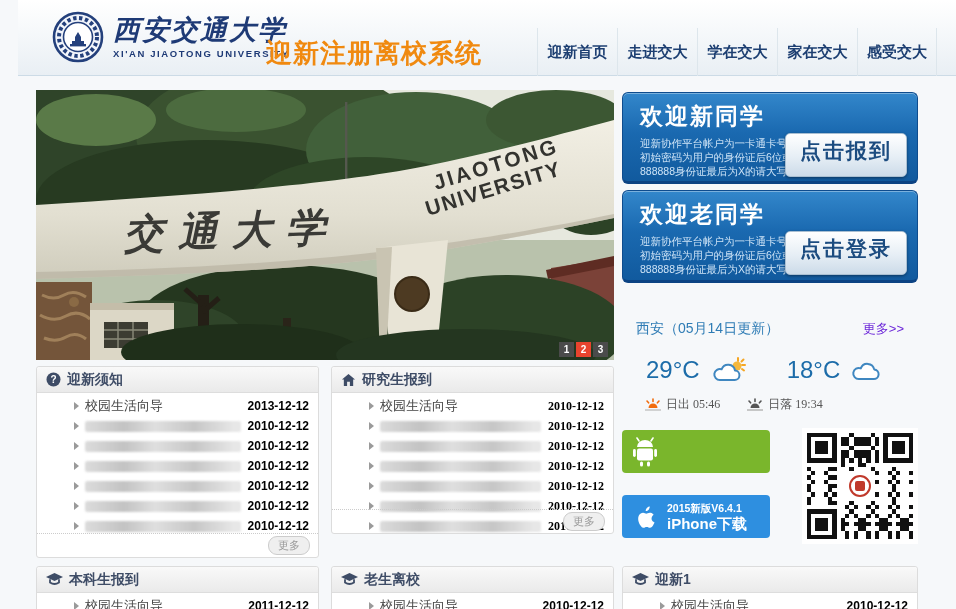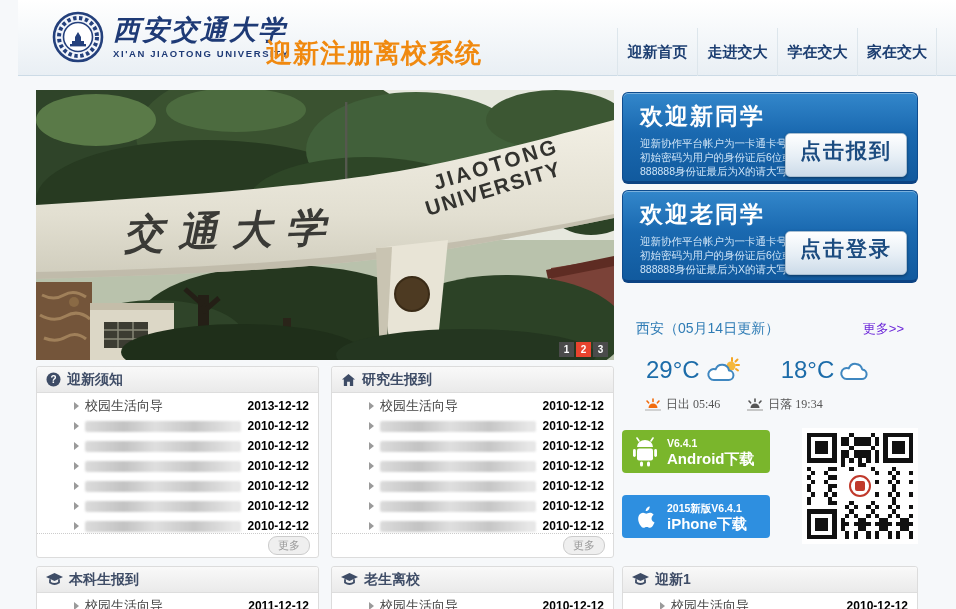--- a/index.html
+++ b/index.html
@@ -43,21 +43,21 @@
   .row .txt { font-size:13px; color:#444; flex:1; white-space:nowrap; overflow:hidden; }
   .row .bar { flex:1; height:11px; margin-right:7px; border-radius:2px; filter:blur(1px); opacity:.85;
               background:linear-gradient(90deg,#d6d6d6,#b9b9b9 25%,#dadada 45%,#bdbdbd 70%,#e3e3e3 95%); }
   .row .date { font-size:12px; font-weight:bold; color:#000000; flex:none; }
   .box-f { position:absolute; left:0; right:0; bottom:0; height:24px; border-top:1px dotted #ccc;
            display:flex; justify-content:flex-end; align-items:center; padding:0 8px; }
   .more-pill { font-size:11px; color:#999; background:#efefef; border:1px solid #ccc;
                border-radius:9px; padding:1px 9px; cursor:pointer; }
 
   #box-yxxz { left:36px;  top:366px; width:283px; height:192px; }
-  #box-yjs  { left:331px; top:366px; width:283px; height:192px; }
+  #box-yjs  { left:331px; top:366px; width:283px; height:168px;font-family:Liberation Serif, serif; }
   #box-bks  { left:36px;  top:566px; width:283px; height:80px; }
   #box-lsl  { left:331px; top:566px; width:283px; height:80px; }
   #box-yx1  { left:622px; top:566px; width:296px; height:80px; }
 
   
   .panel { position:absolute; left:622px; width:296px; border-radius:6px;
            background:linear-gradient(180deg,#3387cb,#1a69b0 45%,#115a9e);
            border:1px solid #0e4c8e; border-bottom:3px solid #0c4383;
            box-shadow:inset 0 1px 0 rgba(255,255,255,.35); }
   #panel-new { top:92px; height:92px; }
@@ -69,21 +69,21 @@
                  border:1px solid #a9bfd2; box-shadow:0 1px 3px rgba(0,0,0,.4);
                  font-size:21px; font-weight:bold; color:#1c4c80; text-align:center; line-height:34px;
                  letter-spacing:2px; cursor:pointer; }
 
   
   #weather { position:absolute; left:622px; top:312px; width:296px; height:112px; }
   .w-head { display:flex; justify-content:space-between; padding:8px 14px 0 14px; }
   .w-city { font-size:14px; color:#2f7cb5; }
   .w-more { font-size:13px; color:#6d28d9; cursor:pointer; }
   .w-temps { position:absolute; top:44px; left:24px; display:flex; gap:40px; }
-  .w-temp { font-size:24px; color:#1c6ca9; display:flex; align-items:center; gap:5px; }
+  .w-temp { font-size:24px; color:#1c6ca9; display:flex; align-items:center; gap:11px; }
   .w-sub { position:absolute; top:84px; left:22px; display:flex; gap:26px; }
   .w-sub .ss { display:flex; align-items:center; gap:4px; font-size:12px; color:#555;font-family:Liberation Serif, serif; }
 
   
   .dl { position:absolute; left:622px; width:148px; height:43px; border-radius:4px;
         display:flex; align-items:center; padding:0 10px; gap:9px; cursor:pointer; }
   #dl-android { top:430px; background:#7ab62c; }
   #dl-iphone  { top:495px; background:#2e8fe0; }
   .dl .v { font-size:10.5px; font-weight:bold; color:#fff; line-height:13px; }
   .dl .n { font-size:15px; font-weight:bold; color:#fff; line-height:17px; }
@@ -113,20 +113,21 @@
         <div class="uni-cn">西安交通大学</div>
         <div class="uni-en">XI'AN JIAOTONG UNIVERSITY</div>
       </div>
     </div>
     <div class="site-title">迎新注册离校系统</div>
     <div class="nav">
       <div class="nav-item">迎新首页</div>
       <div class="nav-item">走进交大</div>
       <div class="nav-item">学在交大</div>
       <div class="nav-item">家在交大</div>
+      <div class="nav-item">感受交大</div>
     </div>
   </div>
 
   <div class="carousel">
     <svg width="578" height="270" viewBox="0 0 578 270">
       <defs>
         <linearGradient id="bandg" x1="0" y1="0" x2="0" y2="1">
           <stop offset="0" stop-color="#f2efe4"></stop>
             <stop offset=".6" stop-color="#e2dfd1"></stop>
             <stop offset="1" stop-color="#cfccbc"></stop>
@@ -257,24 +258,20 @@
   <div class="dl" id="dl-android">
     <svg width="26" height="30" viewBox="0 0 26 30">
       <path d="M7,4 L5,1 M19,4 L21,1" stroke="#fff" stroke-width="1.6" stroke-linecap="round"></path>
       <path d="M5,10 a8,7 0 0 1 16,0 z" fill="#fff"></path>
       <rect x="5" y="11.5" width="16" height="12" rx="2" fill="#fff"></rect>
       <rect x="1" y="12" width="2.8" height="8" rx="1.4" fill="#fff"></rect>
       <rect x="22.2" y="12" width="2.8" height="8" rx="1.4" fill="#fff"></rect>
       <rect x="8" y="24.5" width="3" height="5" rx="1.5" fill="#fff"></rect>
       <rect x="15" y="24.5" width="3" height="5" rx="1.5" fill="#fff"></rect>
     </svg>
-    <div>
-      <div class="v">V6.4.1</div>
-      <div class="n">Android下载</div>
-    </div>
   </div>
   <div class="dl" id="dl-iphone">
     <svg width="26" height="30" viewBox="0 0 24 28">
       <g fill="#fff" transform="translate(1,2)">
         <path d="M17.1,13.4c0-2.3,1.9-3.4,2-3.5c-1.1-1.6-2.8-1.8-3.4-1.8c-1.4-0.1-2.8,0.8-3.5,0.8 c-0.7,0-1.8-0.8-3-0.8c-1.5,0-3,0.9-3.8,2.3c-1.6,2.8-0.4,7,1.2,9.3c0.8,1.1,1.7,2.4,2.9,2.3c1.2,0,1.6-0.7,3.1-0.7 s1.8,0.7,3.1,0.7c1.3,0,2.1-1.2,2.9-2.3c0.9-1.3,1.3-2.6,1.3-2.7C19.8,17,17.1,16,17.1,13.4z"></path>
         <path d="M14.4,5.2c0.6-0.8,1.1-1.9,1-3c-0.9,0-2.1,0.6-2.7,1.4c-0.6,0.7-1.2,1.9-1,2.9 C12.7,6.6,13.7,6,14.4,5.2z"></path>
       </g>
     </svg>
     <div>
       <div class="v">2015新版V6.4.1</div>

